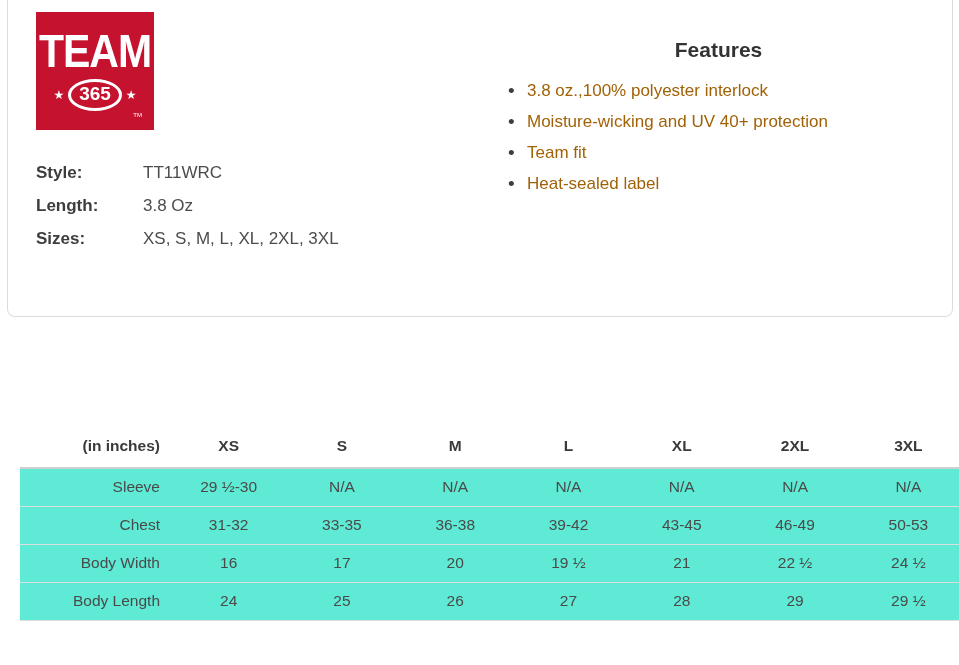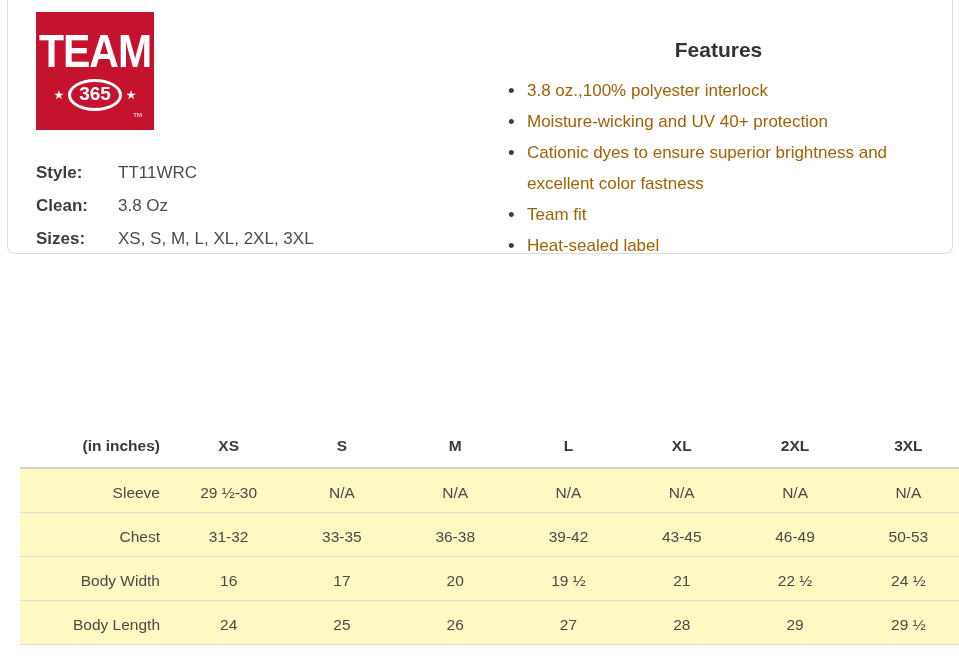--- a/index.html
+++ b/index.html
@@ -12,21 +12,21 @@
     font-family: "Liberation Sans", sans-serif;
     overflow: hidden;
   }
 
   
   .card {
     position: absolute;
     left: 7px;
     top: 0;
     width: 946px;
-    height: 254px;
+    height: 317px;
     border: 1px solid #dcdcdc;
     border-top: none;
     border-radius: 0 0 8px 8px;
     display: flex;
     padding: 12px 18px 0 28px;
     background: #fff;
   }
   .left-col { flex: 0 0 432px; }
   .brand-row { display: flex; align-items: center; }
   .logo {
@@ -69,21 +69,21 @@
   }
   .title {
     font-size: 27px;
     font-weight: 400;
     color: #1e1e1e;
     margin-left: 28px;
     position: relative;
     top: -4px;
   }
   .specs { margin-top: 26px; font-size: 17px; }
-  .spec-row { display: flex; line-height: 33px; }
+  .spec-row { display: flex; line-height: 33px; gap: 25px; }
   .spec-label { font-weight: bold; color: #3d3d3d; width: 82px; flex: 0 0 82px; }
   .spec-value { color: #4c4c4c; }
 
   .right-col { padding: 26px 0 0 35px; flex: 1 1 auto; }
   .features-title { font-size: 21px; font-weight: bold; color: #333; margin-bottom: 13px; text-align: center; }
   .features-list { list-style: none; font-size: 17px; color: #a16207; }
   .features-list li {
     position: relative;
     padding-left: 24px;
     line-height: 31px;
@@ -141,23 +141,23 @@
     text-align: center;
   }
   .m-table thead th.col-unit {
     width: 152px;
     text-align: right;
     padding-right: 12px;
   }
   .m-table tbody td {
     color: #4a4a4a;
     text-align: center;
-    padding: 15px 8px 10px;
+    padding: 9px 8px 10px;
     border-bottom: 1px solid #dedede;
-    background: #fef9c3;
+    background: #5eead4;
   }
   .m-table tbody td.row-label {
     text-align: right;
     padding-right: 12px;
   }
 </style>
 </head>
 <body>
 
 <div class="page">
@@ -174,36 +174,35 @@
           </div>
           <div class="logo-tm">TM</div>
         </div>
       </div>
       <div class="specs" id="specs">
           <div class="spec-row">
             <span class="spec-label">Style:</span>
             <span class="spec-value">TT11WRC</span>
           </div>
           <div class="spec-row">
-            <span class="spec-label">Clean:</span>
+            <span class="spec-label">Length:</span>
             <span class="spec-value">3.8 Oz</span>
           </div>
           <div class="spec-row">
             <span class="spec-label">Sizes:</span>
             <span class="spec-value">XS, S, M, L, XL, 2XL, 3XL</span>
           </div>
         </div>
     </div>
 
     <div class="right-col">
       <h2 class="features-title">Features</h2>
       <ul class="features-list" id="features">
           <li>3.8 oz.,100% polyester interlock</li>
           <li>Moisture-wicking and UV 40+ protection</li>
-          <li>Cationic dyes to ensure superior brightness and excellent color fastness</li>
           <li>Team fit</li>
           <li>Heat-sealed label</li>
         </ul>
     </div>
   </section>
 
 
   <div class="table-wrap">
     <table class="m-table">
       <thead id="m-head">

